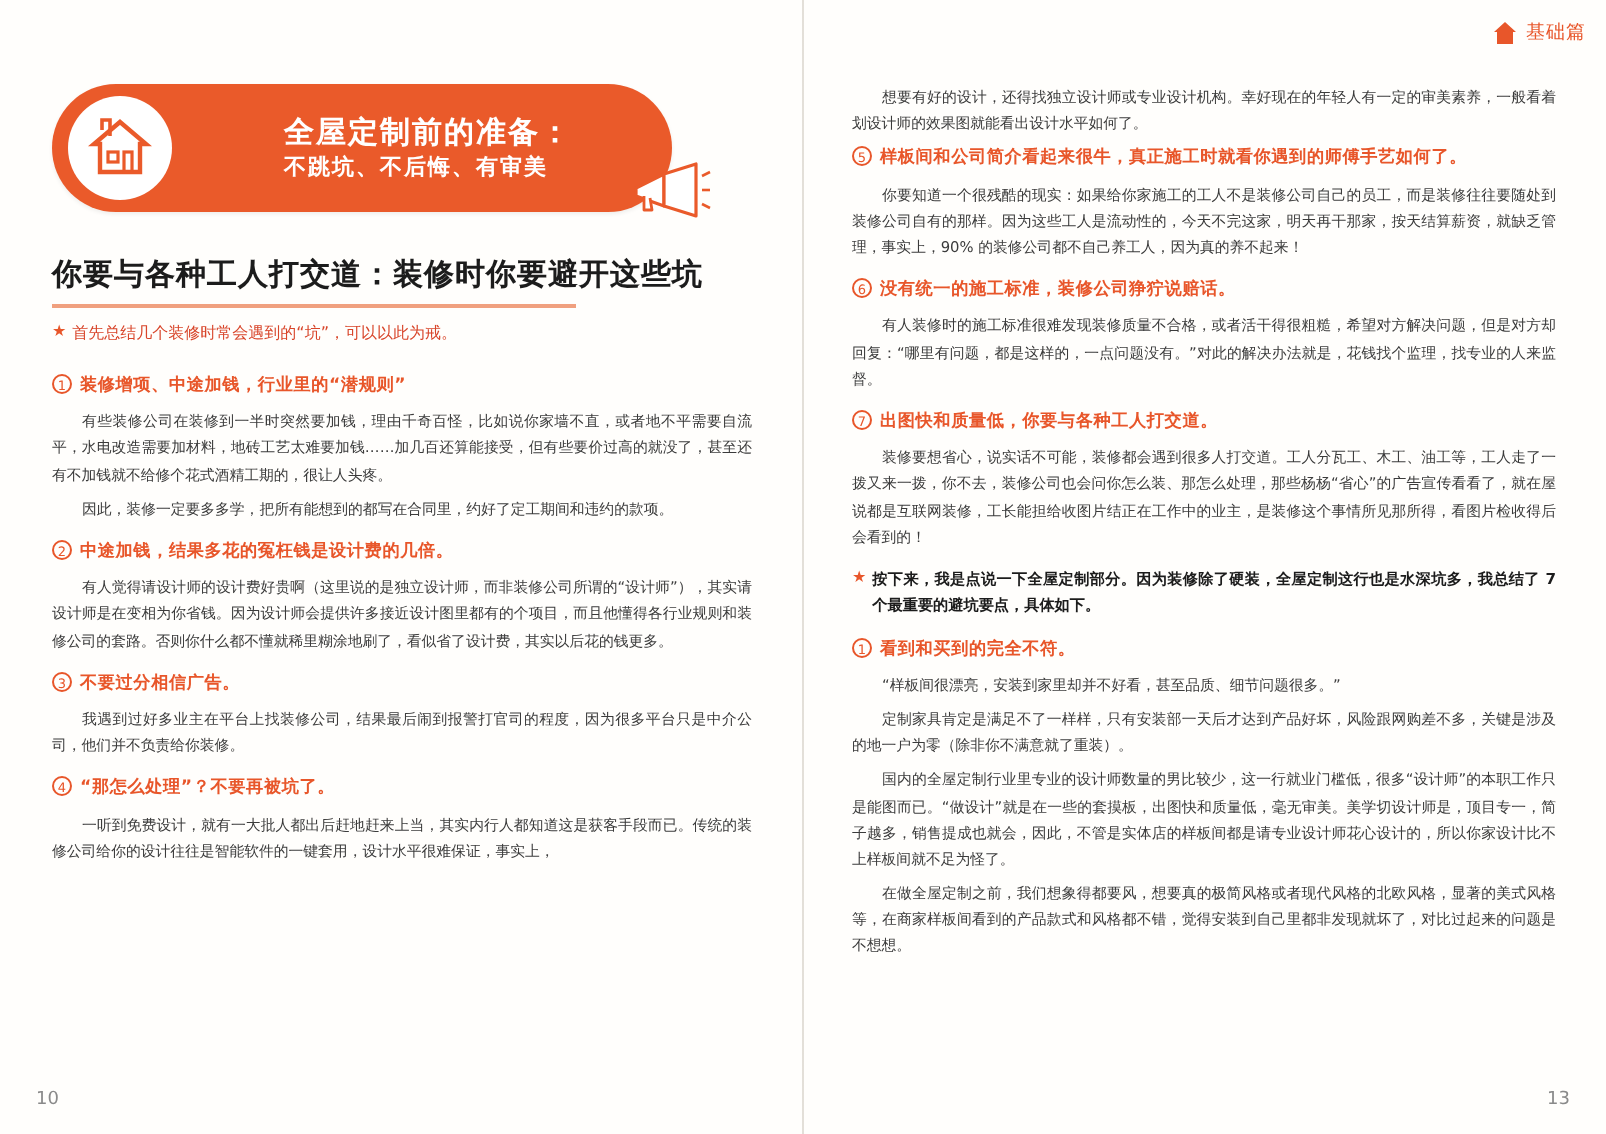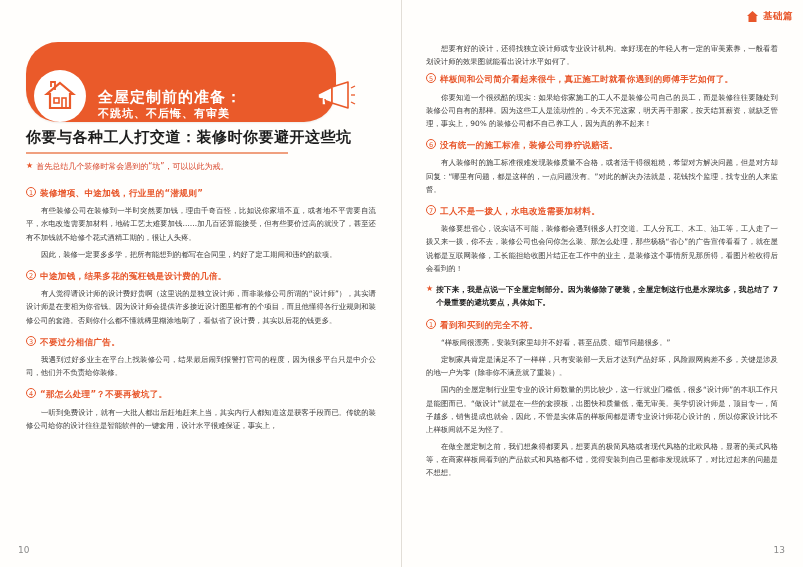--- a/index.html
+++ b/index.html
@@ -49,37 +49,38 @@
     gap: 4px;
   }
   .corner-tab .tab-icon {
     width: 13px;
     height: 13px;
     position: relative;
   }
   .corner-tab .tab-icon svg { display: block; }
   .corner-tab .tab-label {
     font-size: 9.5px;
-    font-weight: bold;
+    font-weight: normal;
     color: #e8562a;
     letter-spacing: 0.5px;
   }
 
   
   .banner {
     position: absolute;
     left: 26px;
     top: 42px;
     width: 310px;
-    height: 80px;
+    height: 64px;
     background: #ea5a2a;
     border-radius: 32px;
     display: flex;
-    align-items: flex-end;
+    align-items: center;
     box-shadow: 0 1px 2px rgba(0,0,0,0.07);
+    gap: 44px;
   }
   .banner-badge {
     width: 52px;
     height: 52px;
     margin-left: 8px;
     border-radius: 50%;
     background: #ffffff;
     display: flex;
     align-items: center;
     justify-content: center;
@@ -323,21 +324,21 @@
         <div class="item-head">
           <span class="num">6</span>
           <span class="head-text">没有统一的施工标准，装修公司狰狞说赔话。</span>
         </div>
         <p class="para">有人装修时的施工标准很难发现装修质量不合格，或者活干得很粗糙，希望对方解决问题，但是对方却回复：“哪里有问题，都是这样的，一点问题没有。”对此的解决办法就是，花钱找个监理，找专业的人来监督。</p>
       </div>
 
       <div class="item">
         <div class="item-head">
           <span class="num">7</span>
-          <span class="head-text">工人不是一拨人，水电改造需要加材料。</span>
+          <span class="head-text">出图快和质量低，你要与各种工人打交道。</span>
         </div>
         <p class="para">装修要想省心，说实话不可能，装修都会遇到很多人打交道。工人分瓦工、木工、油工等，工人走了一拨又来一拨，你不去，装修公司也会问你怎么装、那怎么处理，那些杨杨“省心”的广告宣传看看了，就在屋说都是互联网装修，工长能担给收图片结正在工作中的业主，是装修这个事情所见那所得，看图片检收得后会看到的！</p>
       </div>
 
       <div class="callout">
         <span class="star">★</span>
         <span>按下来，我是点说一下全屋定制部分。因为装修除了硬装，全屋定制这行也是水深坑多，我总结了 7 个最重要的避坑要点，具体如下。</span>
       </div>
 
       <div class="item">

